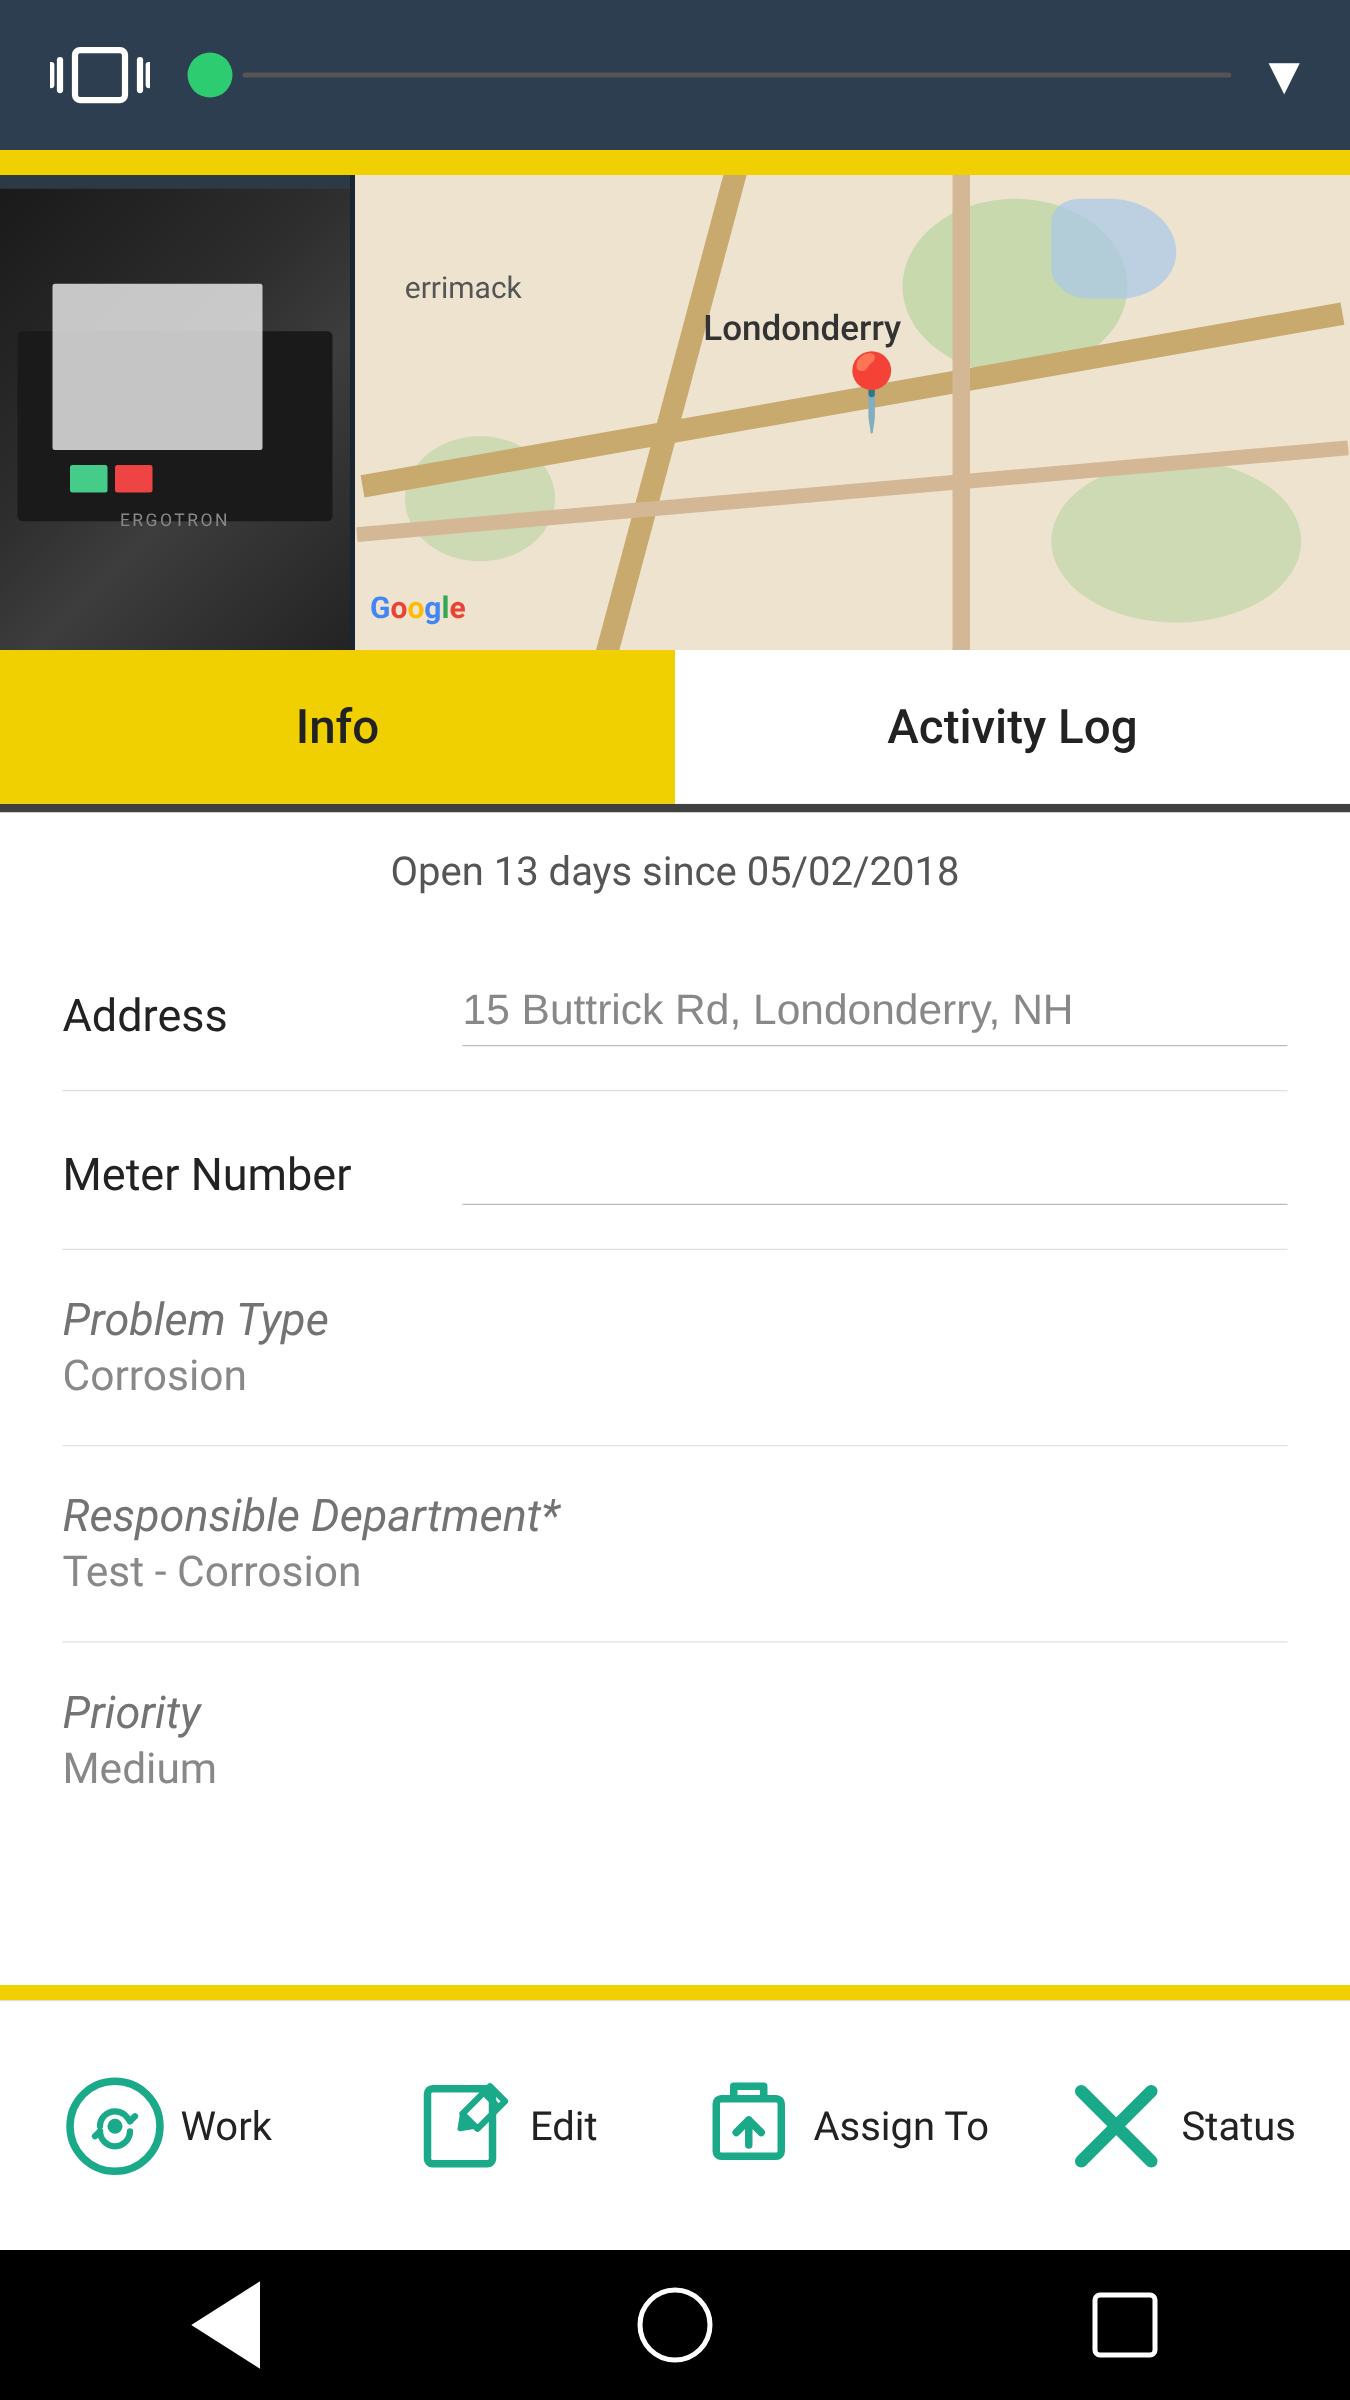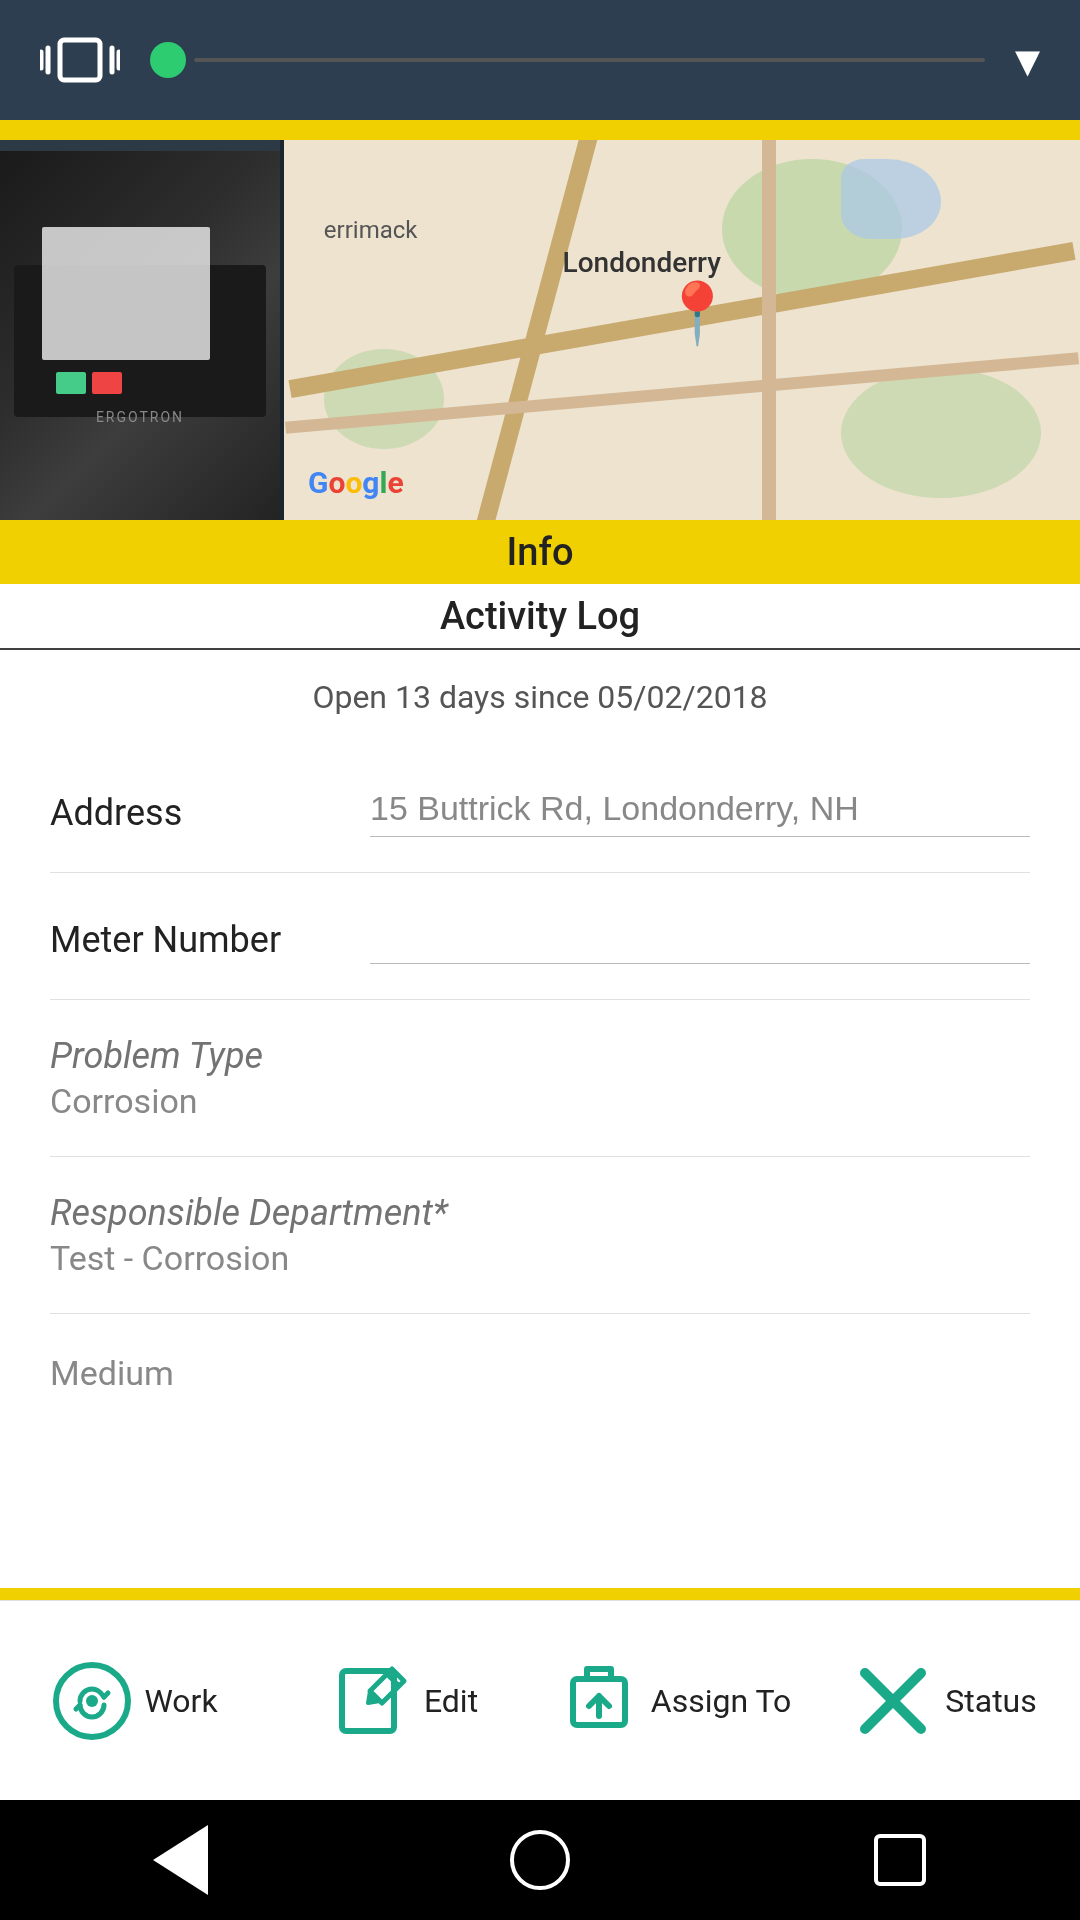--- a/index.html
+++ b/index.html
@@ -173,37 +173,36 @@
     .map-label-merrimack {
       position: absolute;
       top: 20%;
       left: 5%;
       font-size: 24px;
       color: #555;
     }
     .google-logo {
       position: absolute;
       bottom: 20px;
-      left: 24px;
-      font-size: 30px;
+      left: 12px;
+      font-size: 24px;
       font-weight: bold;
     }
     .g-blue { color: #4285f4; }
     .g-red { color: #ea4335; }
     .g-yellow { color: #fbbc05; }
     .g-green { color: #34a853; }
     .g-blue2 { color: #4285f4; }
     .g-red2 { color: #ea4335; }
 
     
     .tabs-section {
       display: flex;
       height: 130px;
-      border-bottom: 2px solid #404040;
-      flex-direction: column;
+      border-bottom: 7px solid #404040;
     }
     .tab {
       flex: 1;
       display: flex;
       align-items: center;
       justify-content: center;
       font-size: 38px;
       font-weight: 500;
       cursor: pointer;
     }
@@ -433,20 +432,21 @@
     <div class="field-label">Problem Type</div>
     <div class="field-value">Corrosion</div>
   </div>
 
   <div class="field-row">
     <div class="field-label">Responsible Department*</div>
     <div class="field-value">Test - Corrosion</div>
   </div>
 
   <div class="field-row no-border">
+    <div class="field-label">Priority</div>
     <div class="field-value">Medium</div>
   </div>
 
 </div>
 
 <div class="action-bar-wrapper">
   <div class="yellow-bar-bottom"></div>
   <div class="action-bar">
 
     <div class="action-btn">

